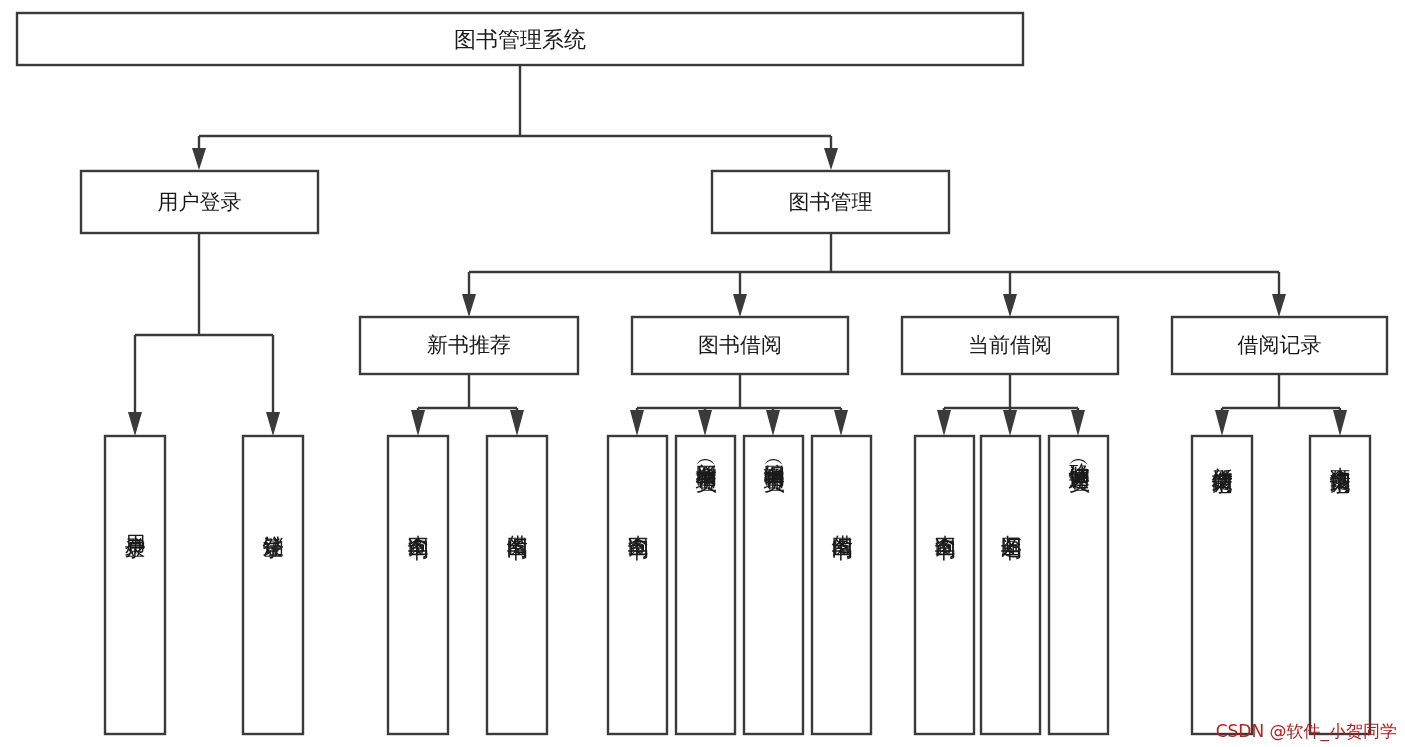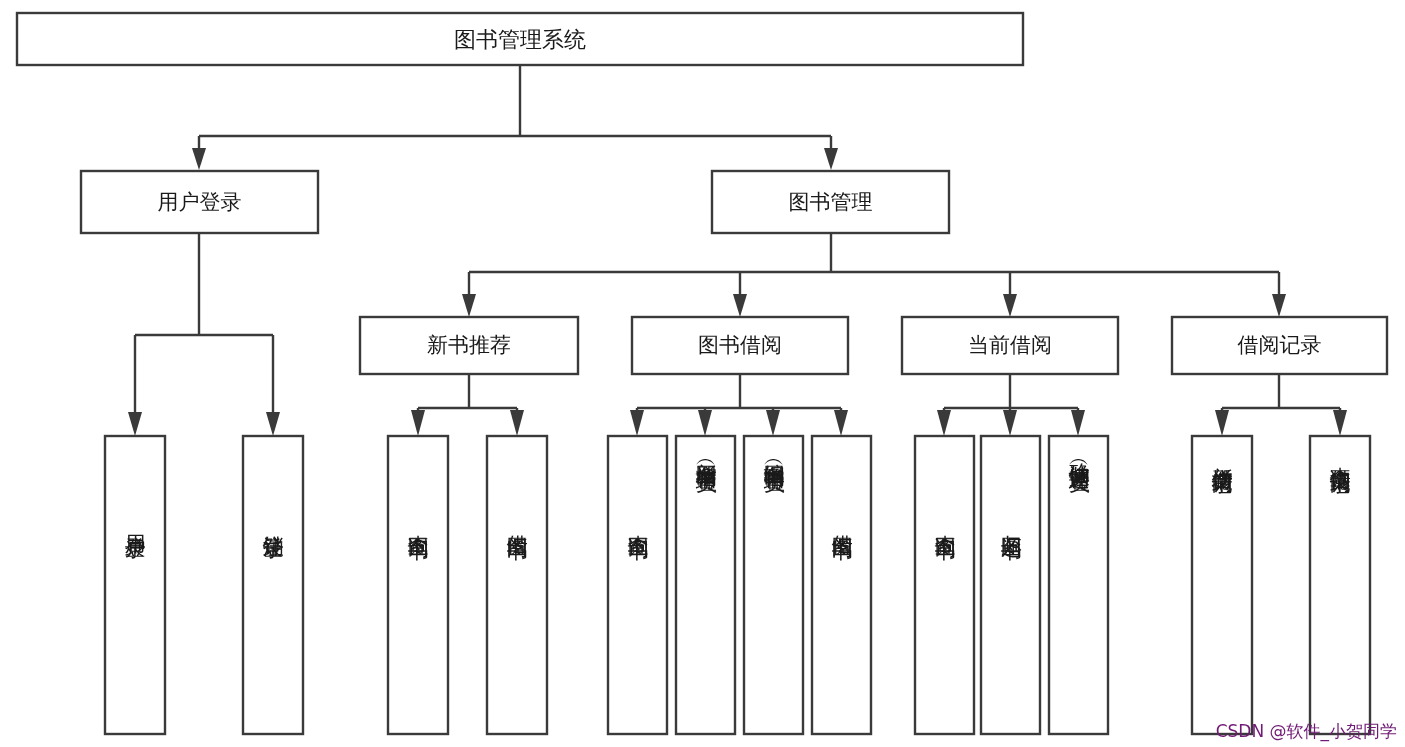--- a/index.html
+++ b/index.html
@@ -63,21 +63,21 @@
     text-align: left;
     white-space: nowrap;
     pointer-events: none;
   }
   .watermark {
     position: absolute;
     right: 8px;
     bottom: 4px;
     font-family: "DejaVu Sans", "Liberation Sans", sans-serif;
     font-size: 17px;
-    color: #701a75;
+    color: #b91c1c;
     white-space: nowrap;
     pointer-events: none;
   }
 </style>
 </head>
 <body>
 
 <div id="diagram-root">
 
   <svg class="flow" viewBox="0 0 1405 747" xmlns="http://www.w3.org/2000/svg">

